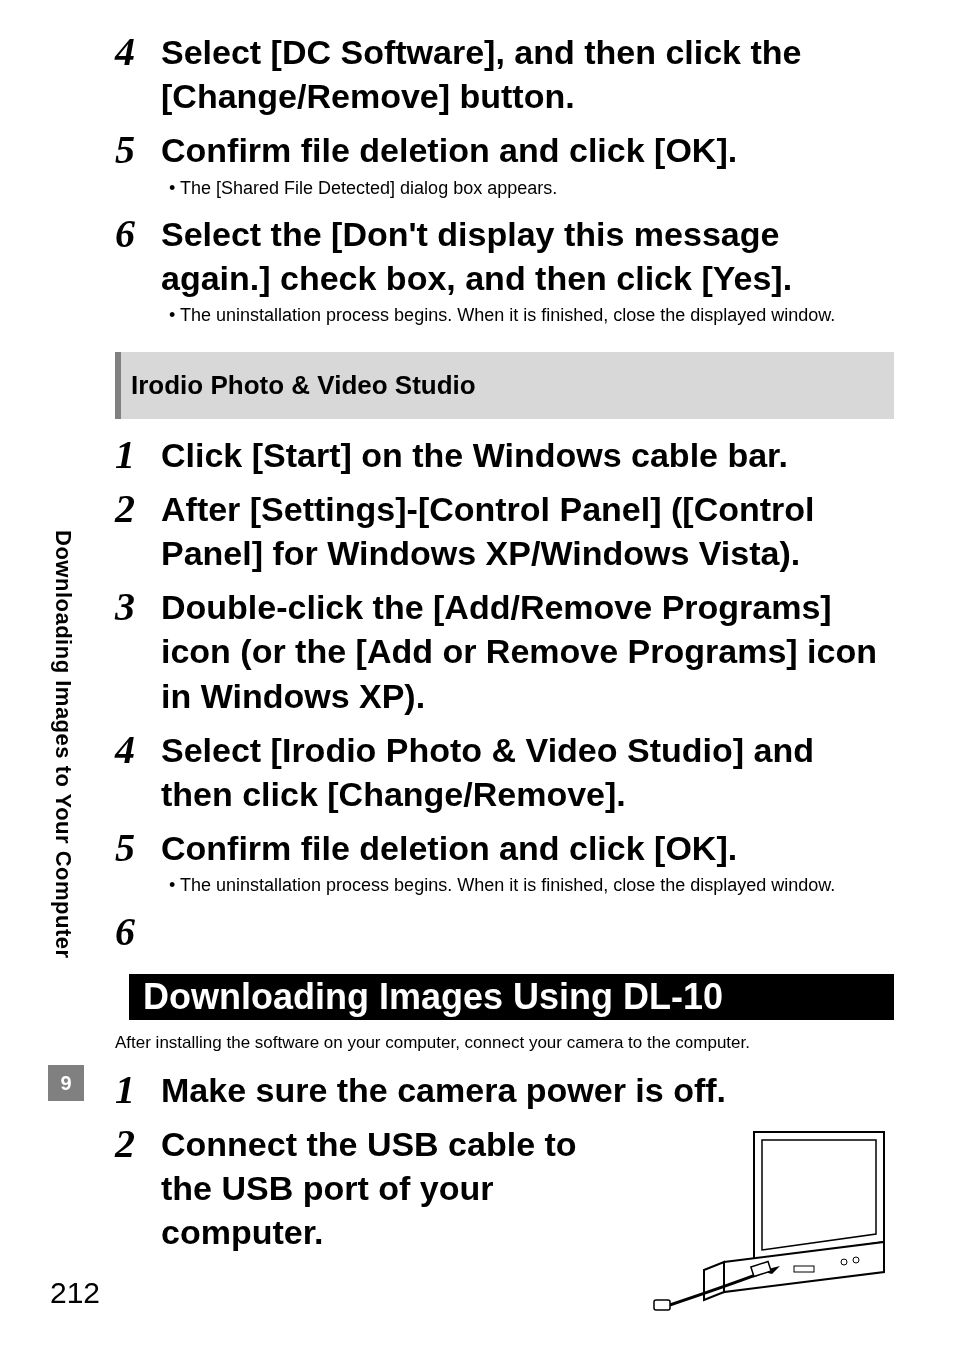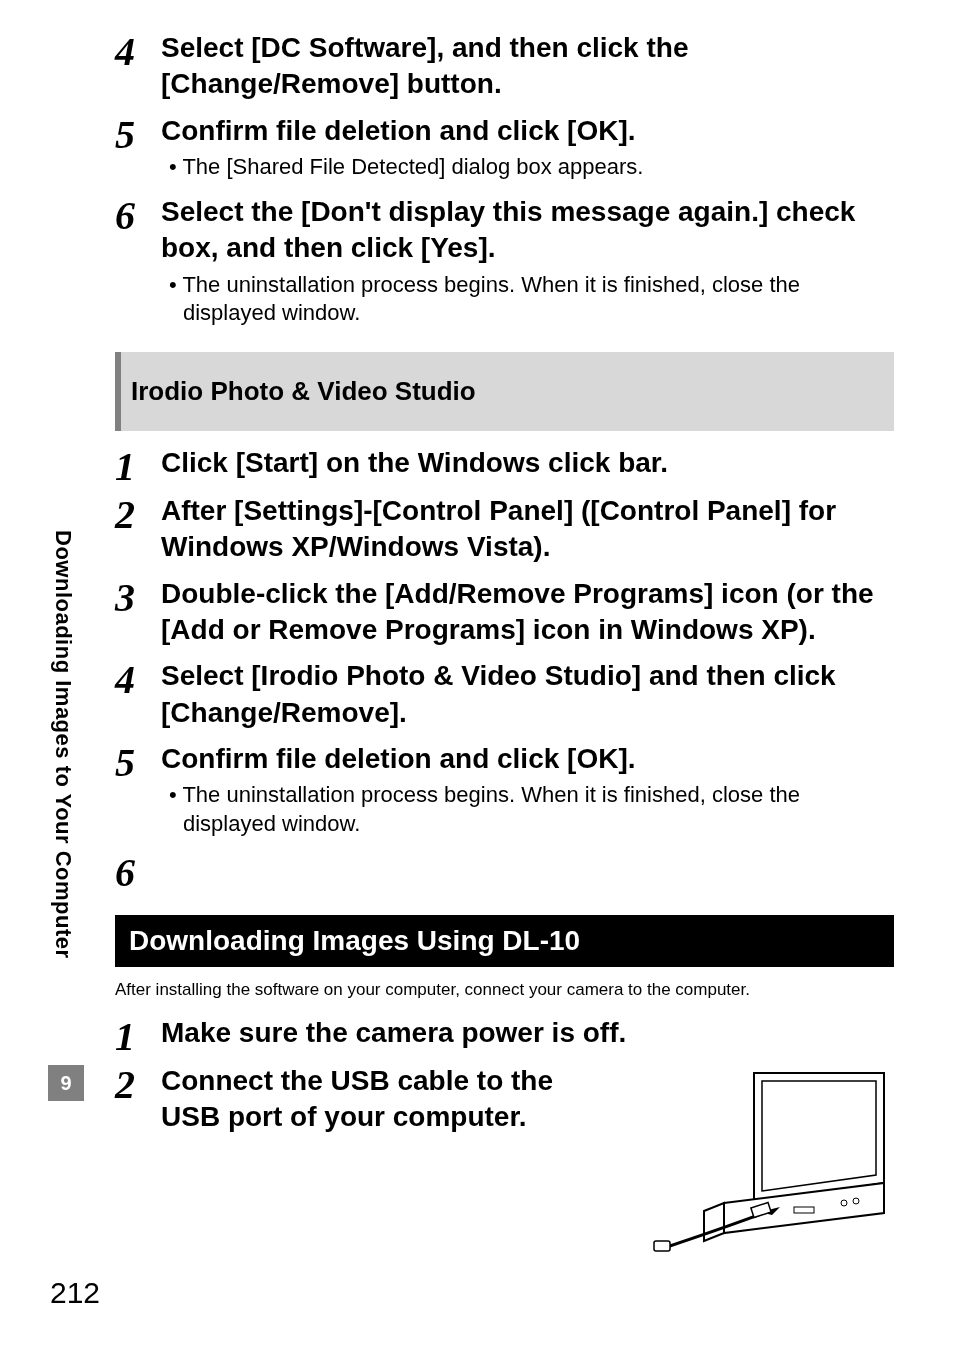--- a/index.html
+++ b/index.html
@@ -55,48 +55,48 @@
     font-weight: bold;
     font-size: 40px;
     width: 46px;
     flex: 0 0 46px;
     line-height: 1;
     margin-top: 2px;
   }
   .step-body { flex: 1; }
   .step-title {
     font-weight: bold;
-    font-size: 28px;
+    font-size: 34px;
     line-height: 1.3;
     margin-bottom: 4px;
   }
   .step-note {
-    font-size: 22px;
+    font-size: 18px;
     line-height: 1.3;
     margin-left: 22px;
     text-indent: -14px;
     margin-bottom: 6px;
   }
   .step-note::before { content: "• "; }
   .section-grey {
     background: #d8d8d8;
     border-left: 6px solid #808080;
     font-weight: bold;
     font-size: 26px;
-    padding: 24px 10px;
+    padding: 18px 10px;
     margin: 18px 0 14px 0;
     font-family: Arial, Helvetica, sans-serif;
   }
   .section-black {
     background: #000;
     color: #fff;
     font-weight: bold;
-    font-size: 28px;
-    padding: 10px 14px;
-    margin: 22px 0 12px 0;
+    font-size: 36px;
+    padding: 2px 14px;
+    margin: 22px 0 12px 14px;
     font-family: Arial, Helvetica, sans-serif;
   }
   .para {
     font-size: 17px;
     line-height: 1.3;
     margin-bottom: 14px;
   }
   .two-col {
     display: flex;
     gap: 18px;
@@ -141,21 +141,21 @@
       <div class="step-title">Select the [Don't display this message again.] check box, and then click [Yes].</div>
       <div class="step-note">The uninstallation process begins. When it is finished, close the displayed window.</div>
     </div>
   </div>
 
   <div class="section-grey">Irodio Photo &amp; Video Studio</div>
 
   <div class="step">
     <div class="step-num">1</div>
     <div class="step-body">
-        <div class="step-title">Click [Start] on the Windows click bar.</div>
+        <div class="step-title">Click [Start] on the Windows cable bar.</div>
       </div>
   </div>
   <div class="step">
     <div class="step-num">2</div>
     <div class="step-body">
         <div class="step-title">After [Settings]-[Control Panel] ([Control Panel] for Windows XP/Windows Vista).</div>
       </div>
   </div>
   <div class="step">
     <div class="step-num">3</div>

